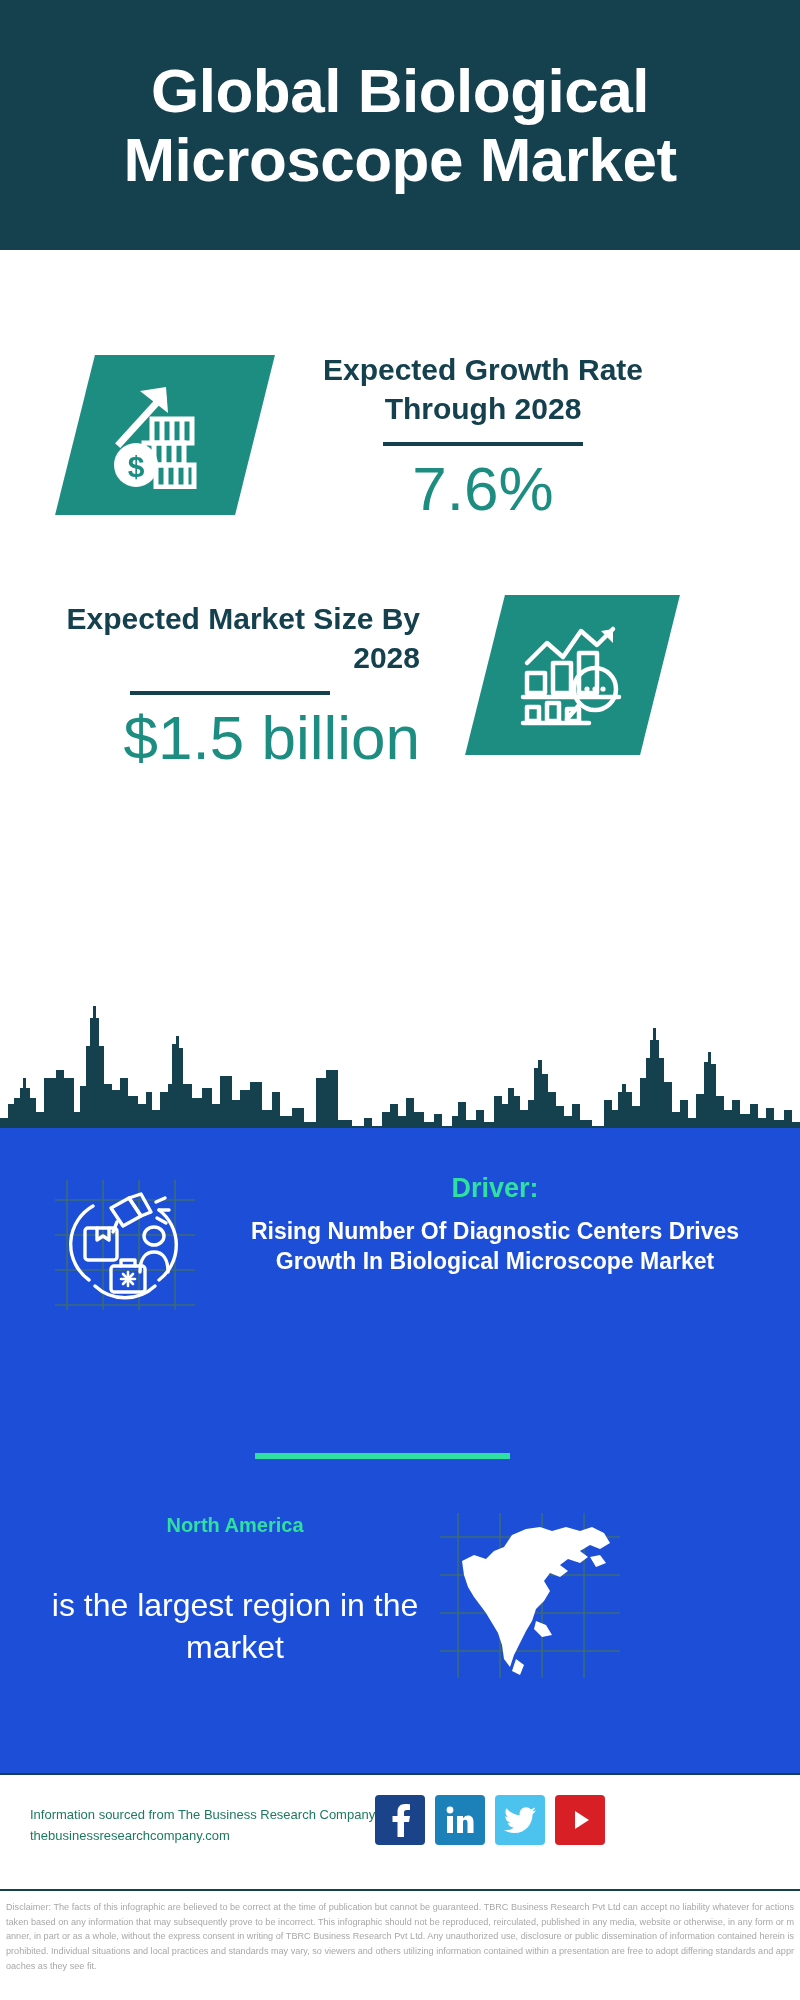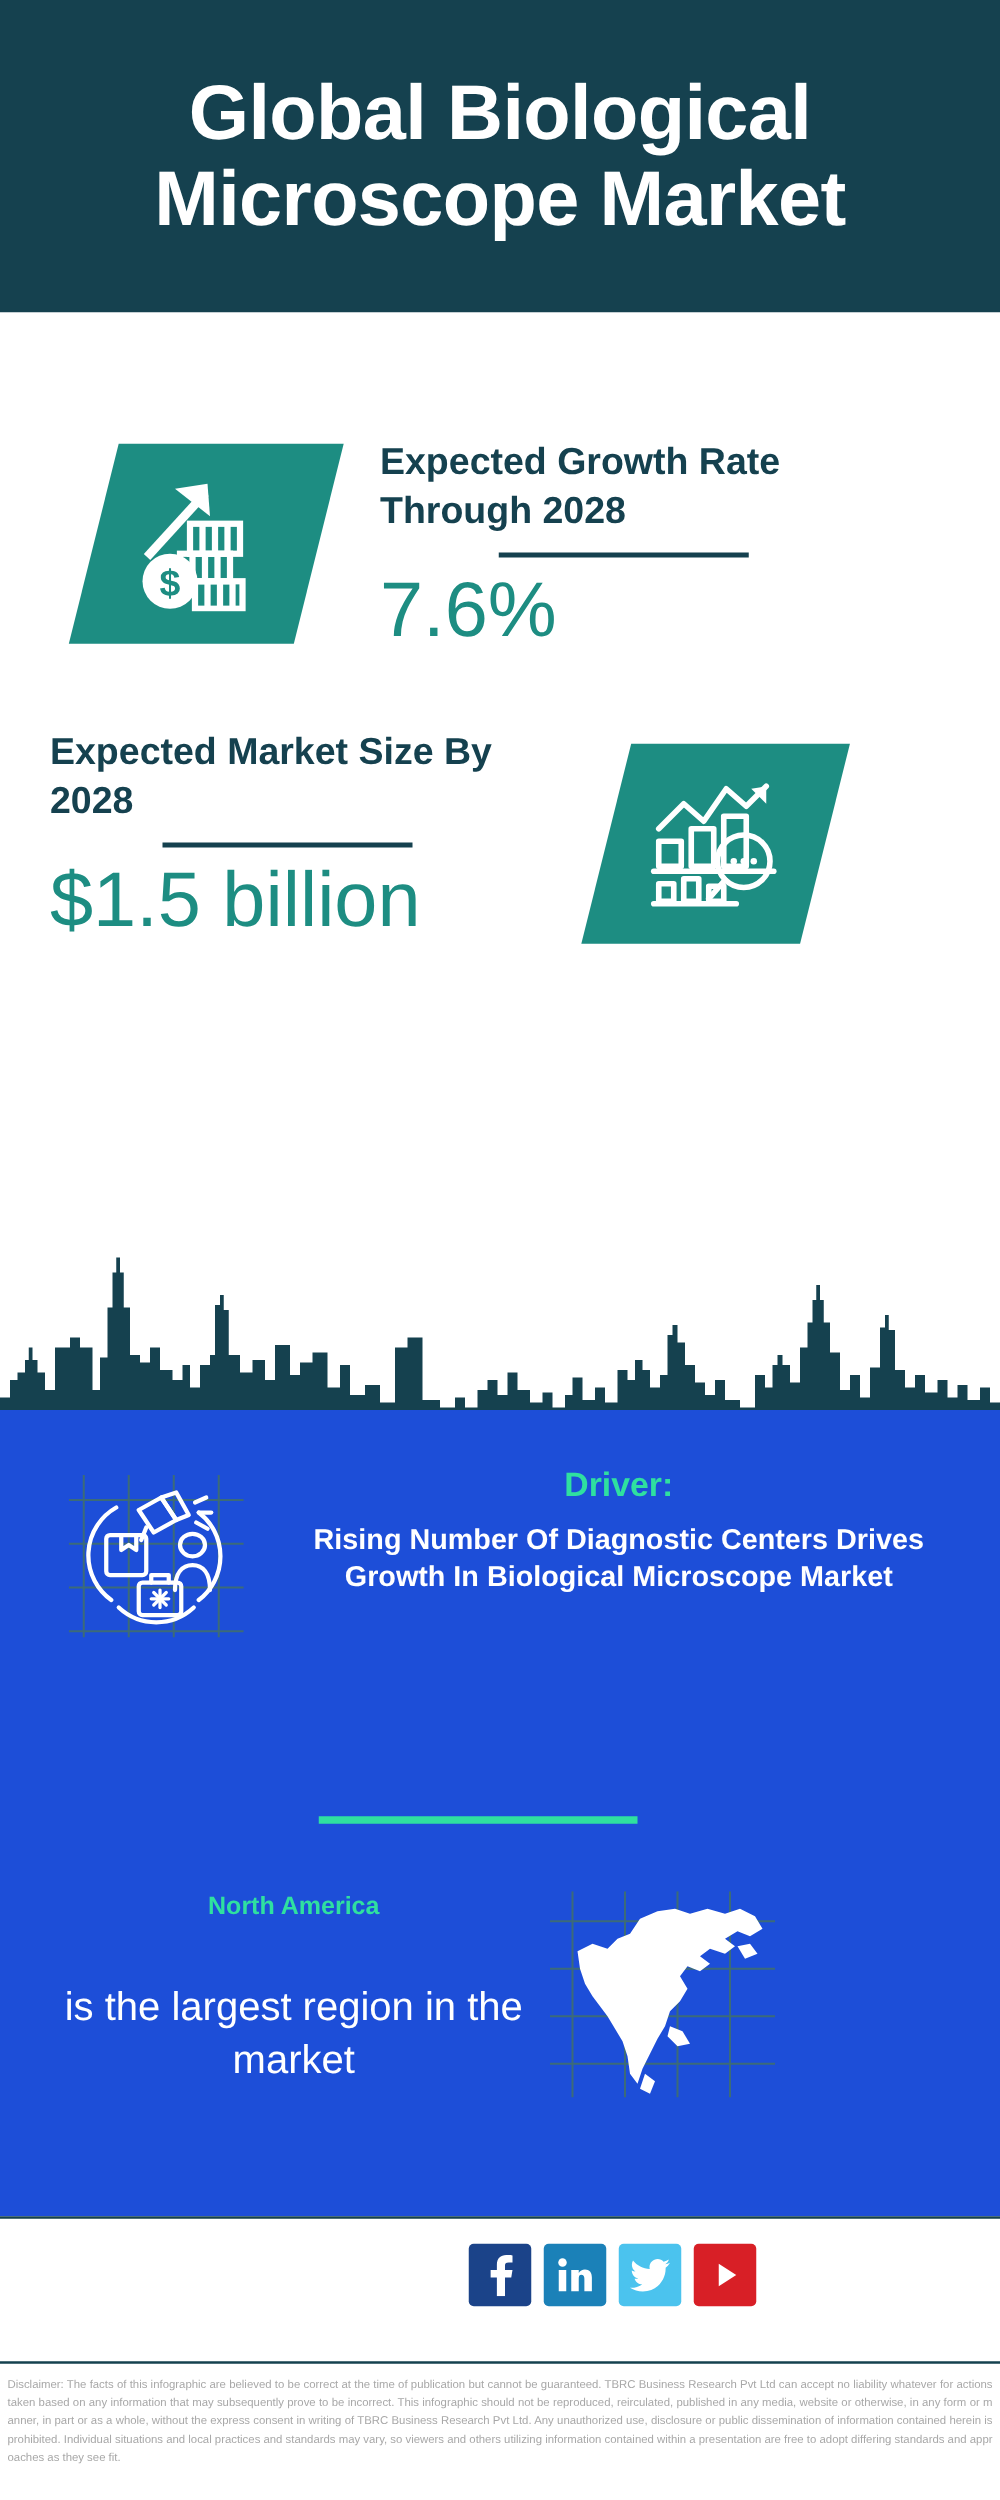--- a/index.html
+++ b/index.html
@@ -40,42 +40,42 @@
   }
   .para-tile {
     position:absolute;
     background:#1d8d82;
     transform:skewX(-14deg);
     display:flex; align-items:center; justify-content:center;
   }
   .para-inner { transform:skewX(14deg); display:flex; align-items:center; justify-content:center; }
   #growth-tile { left:75px; top:50px; width:180px; height:160px; }
 
-  #growth-text { position:absolute; left:304px; top:45px; width:390px; }
+  #growth-text { position:absolute; left:288px; top:45px; width:390px; text-align:center; }
   .stat-label {
     color:#15414f;
     font-size:30px;
     font-weight:bold;
     line-height:1.3;
   }
   .stat-rule {
     width:200px; height:4px; background:#15414f;
     margin:14px auto 10px auto;
   }
   .stat-value {
     color:#1d8d82;
     font-size:62px;
     font-weight:normal;
     line-height:1.05;
   }
 
   
   #size-block { position:absolute; left:0; top:300px; width:800px; height:250px; }
   #size-tile { left:485px; top:45px; width:175px; height:160px; }
-  #size-text { position:absolute; left:40px; top:32px; width:380px; text-align:left; }
+  #size-text { position:absolute; left:40px; top:49px; width:380px; text-align:right; }
 
   
   #skyline { position:absolute; left:0; top:1000px; width:800px; height:130px; }
 
   
   #dark-section {
     position:absolute; left:0; top:1128px; width:800px; height:645px;
     background:#1d4ed8;
   }
 
@@ -338,20 +338,24 @@
       <path fill="#ffffff" d="M118,24 L132,20 L144,26 L136,34 L124,32 Z"></path>
       <path fill="#ffffff" d="M150,44 L160,42 L166,50 L156,54 Z"></path>
       <path fill="#ffffff" d="M96,108 L106,112 L112,122 L102,124 L94,116 Z"></path>
       <path fill="#ffffff" d="M76,146 L84,152 L80,162 L72,158 Z"></path>
     </svg>
   </div>
 
 </div>
 
 <div id="footer">
+  <div id="footer-credit">
+    <div class="credit-line">Information sourced from The Business Research Company</div>
+    <div class="credit-line">thebusinessresearchcompany.com</div>
+  </div>
   <div id="social-row">
     <div class="social-icon fb">
       <svg width="26" height="34" viewBox="0 0 26 34">
           <path fill="#ffffff" d="M17,34 L17,19 L22,19 L23,13 L17,13 L17,9.5 C17,8 17.6,7 20,7 L23,7 L23,1.3 C22,1.1 19.8,1 18,1 C13.5,1 10.5,3.7 10.5,8.8 L10.5,13 L5.5,13 L5.5,19 L10.5,19 L10.5,34 Z"></path>
         </svg>
     </div>
     <div class="social-icon li">
       <svg width="30" height="30" viewBox="0 0 30 30">
         <rect x="2" y="11" width="6" height="17" fill="#ffffff"></rect>
         <circle cx="5" cy="5" r="3.4" fill="#ffffff"></circle>

